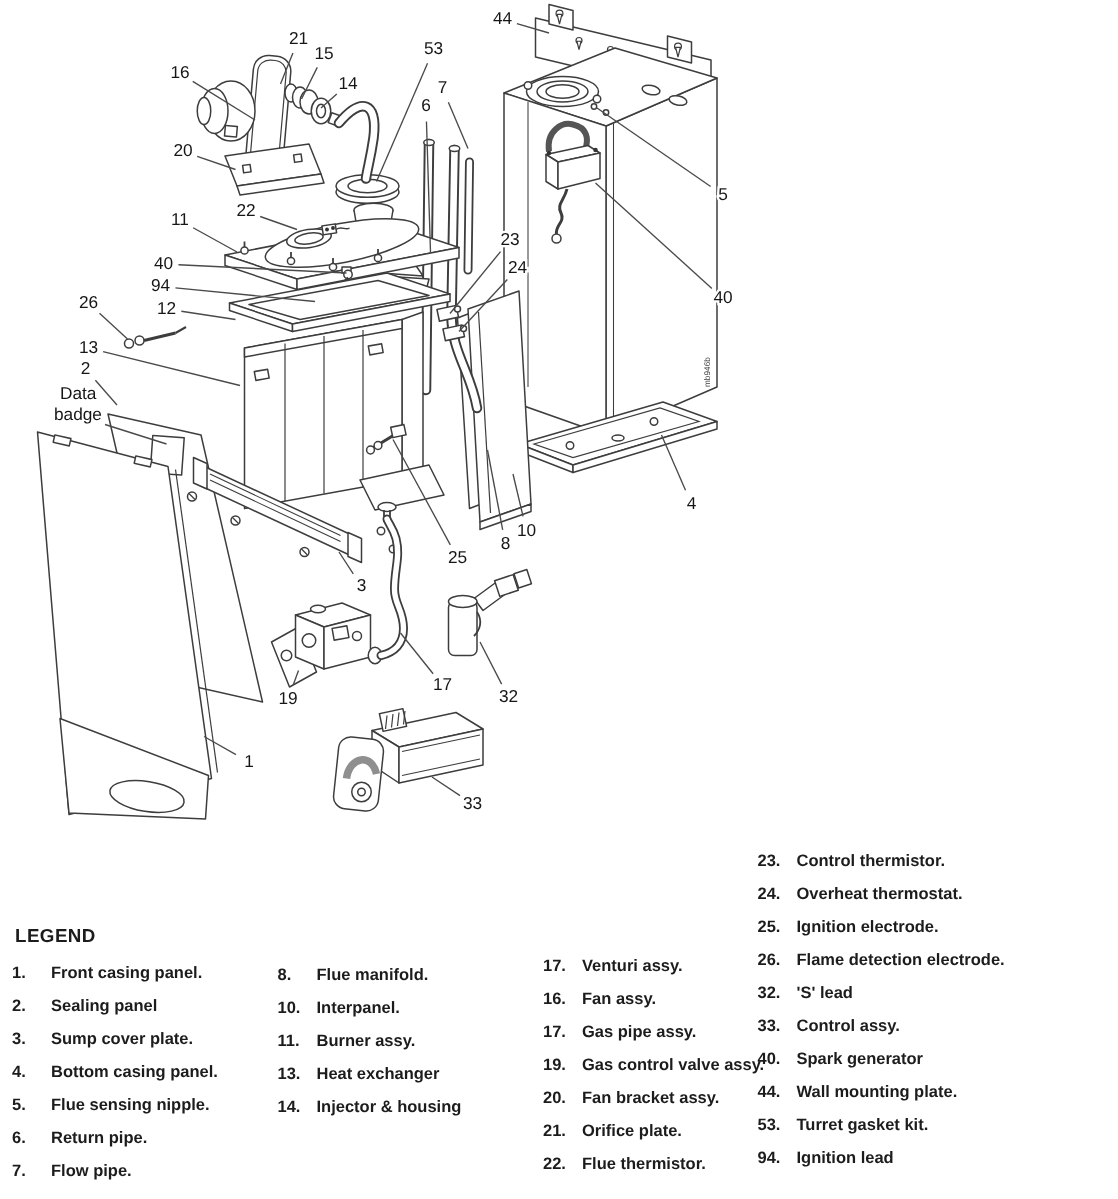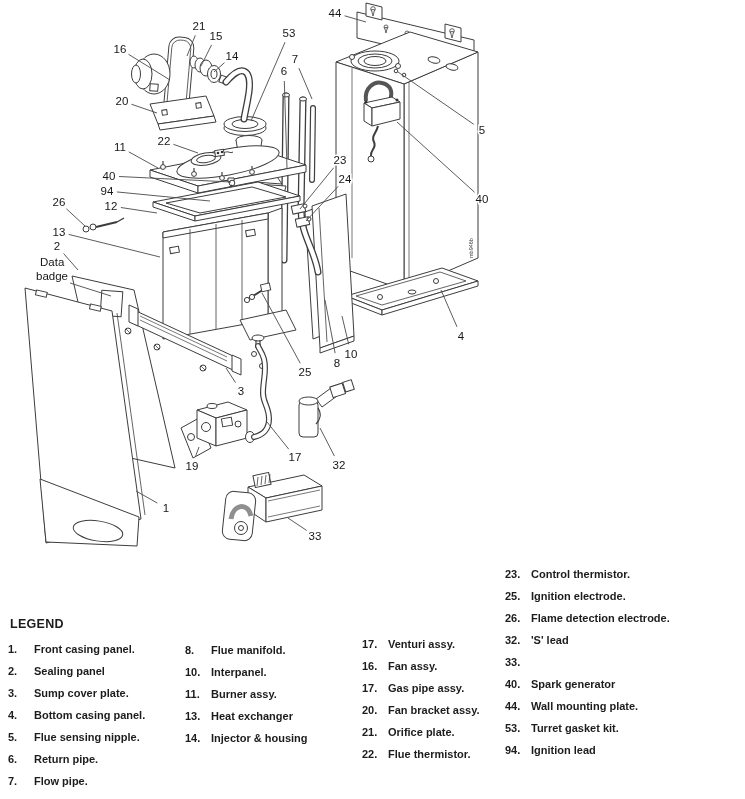--- a/index.html
+++ b/index.html
@@ -422,51 +422,60 @@
           </div>
           <div class="legend-item">
             <span class="lnum">16.</span>
             <span class="ltxt">Fan assy.</span>
           </div>
           <div class="legend-item">
             <span class="lnum">17.</span>
             <span class="ltxt">Gas pipe assy.</span>
           </div>
           <div class="legend-item">
+            <span class="lnum">19.</span>
+            <span class="ltxt">Gas control valve assy.</span>
+          </div>
+          <div class="legend-item">
             <span class="lnum">20.</span>
             <span class="ltxt">Fan bracket assy.</span>
           </div>
           <div class="legend-item">
             <span class="lnum">21.</span>
             <span class="ltxt">Orifice plate.</span>
           </div>
           <div class="legend-item">
             <span class="lnum">22.</span>
             <span class="ltxt">Flue thermistor.</span>
           </div>
         </div>
         <div class="legend-col" style="left: 505px; top: 567px; width: 208px;">
           <div class="legend-item">
             <span class="lnum">23.</span>
             <span class="ltxt">Control thermistor.</span>
           </div>
           <div class="legend-item">
+            <span class="lnum">24.</span>
+            <span class="ltxt">Overheat thermostat.</span>
+          </div>
+          <div class="legend-item">
             <span class="lnum">25.</span>
             <span class="ltxt">Ignition electrode.</span>
           </div>
           <div class="legend-item">
             <span class="lnum">26.</span>
             <span class="ltxt">Flame detection electrode.</span>
           </div>
           <div class="legend-item">
             <span class="lnum">32.</span>
             <span class="ltxt">'S' lead</span>
           </div>
           <div class="legend-item">
             <span class="lnum">33.</span>
+            <span class="ltxt">Control assy.</span>
           </div>
           <div class="legend-item">
             <span class="lnum">40.</span>
             <span class="ltxt">Spark generator</span>
           </div>
           <div class="legend-item">
             <span class="lnum">44.</span>
             <span class="ltxt">Wall mounting plate.</span>
           </div>
           <div class="legend-item">

